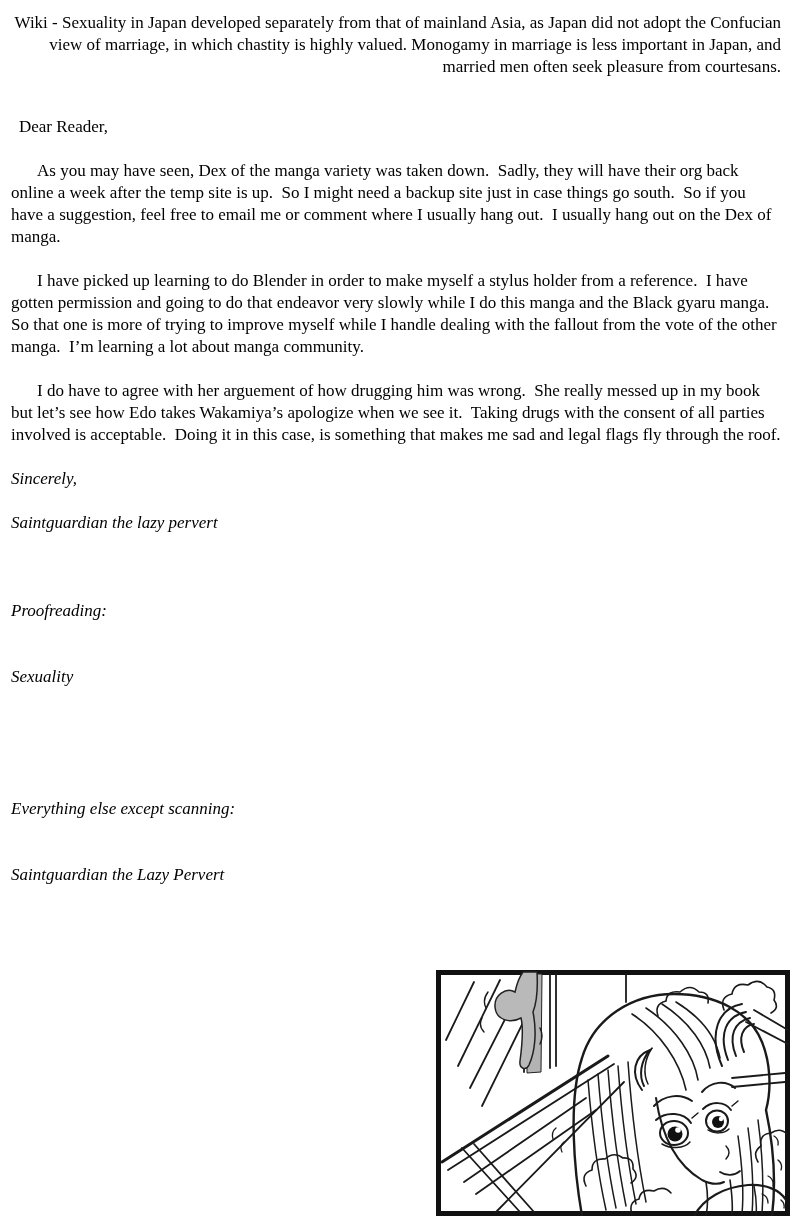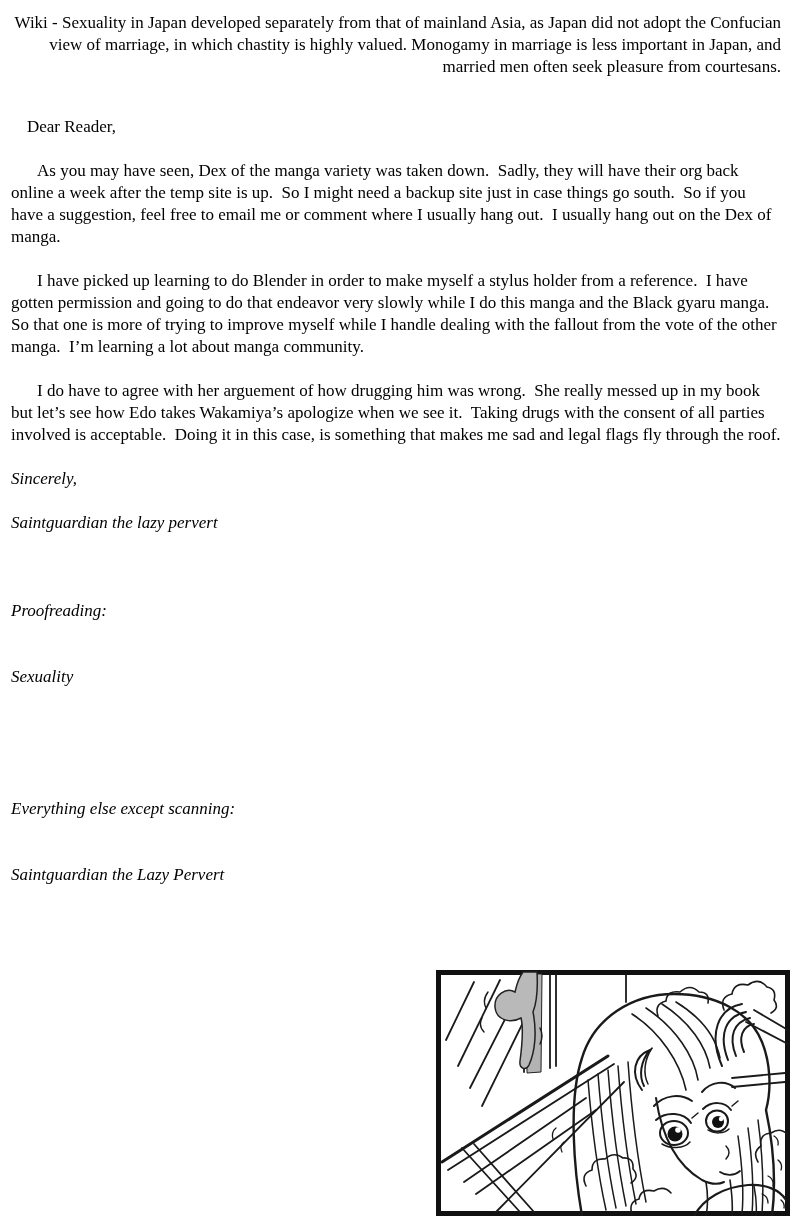--- a/index.html
+++ b/index.html
@@ -23,21 +23,21 @@
     padding: 12px 11px 0 11px;
     font-size: 17px;
     line-height: 22px;
   }
   .header-note {
     text-align: right;
     white-space: pre-wrap;
     margin: 0 0 38px 0;
   }
   .salutation {
-    margin: 16px;
+    margin: 8px;
     white-space: pre-wrap;
   }
   .body-para {
     margin: 22px 0 0 0;
     text-indent: 26px;
     white-space: pre-wrap;
   }
   .block {
     margin: 22px 0 0 0;
     white-space: pre-wrap;

